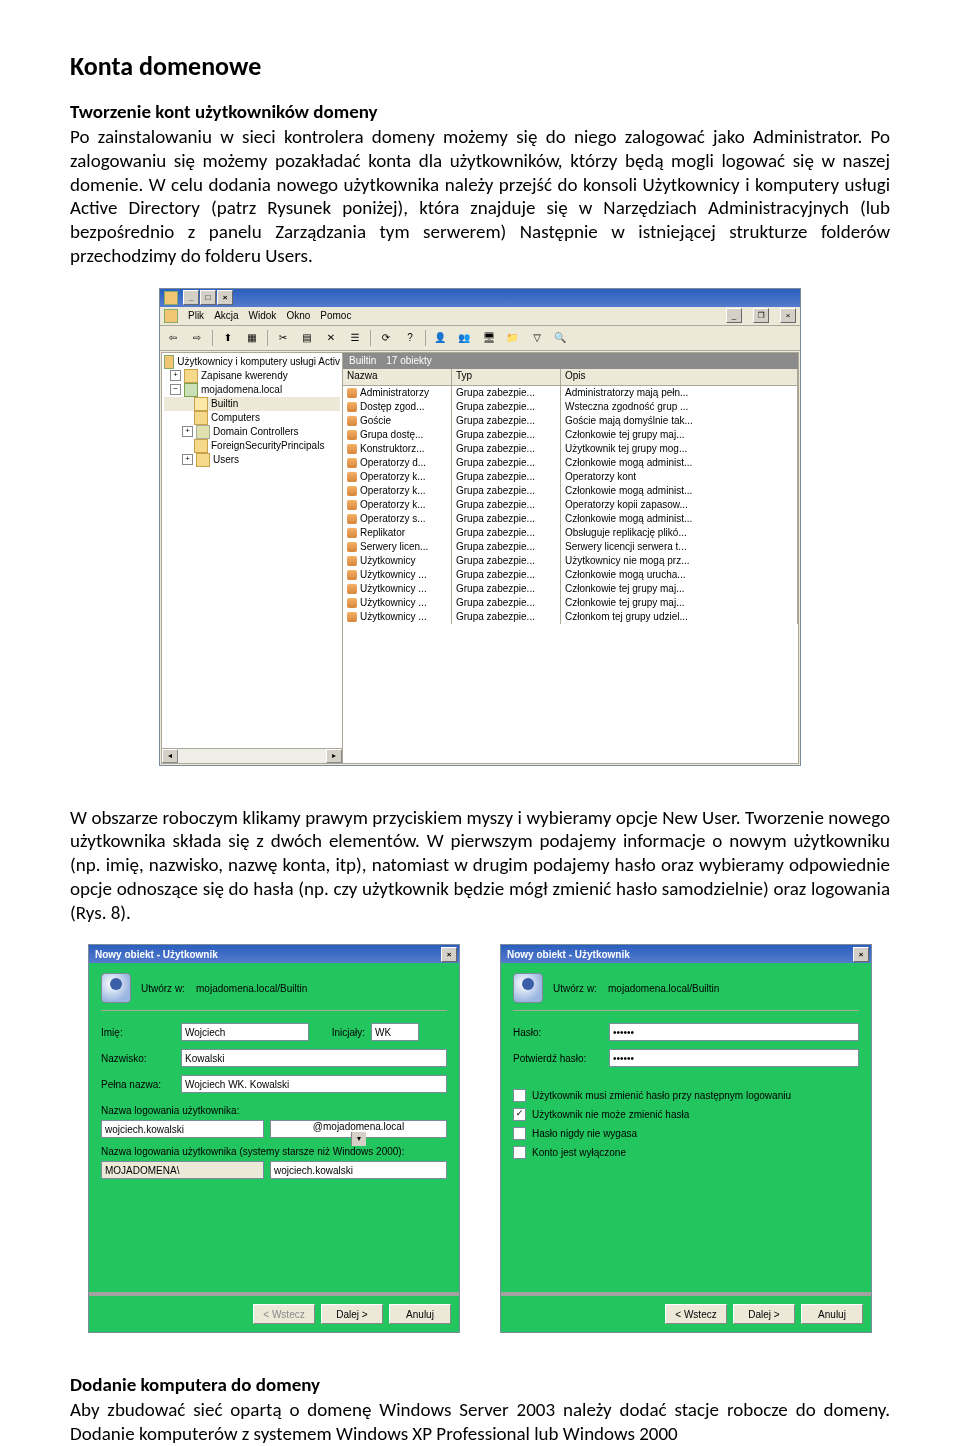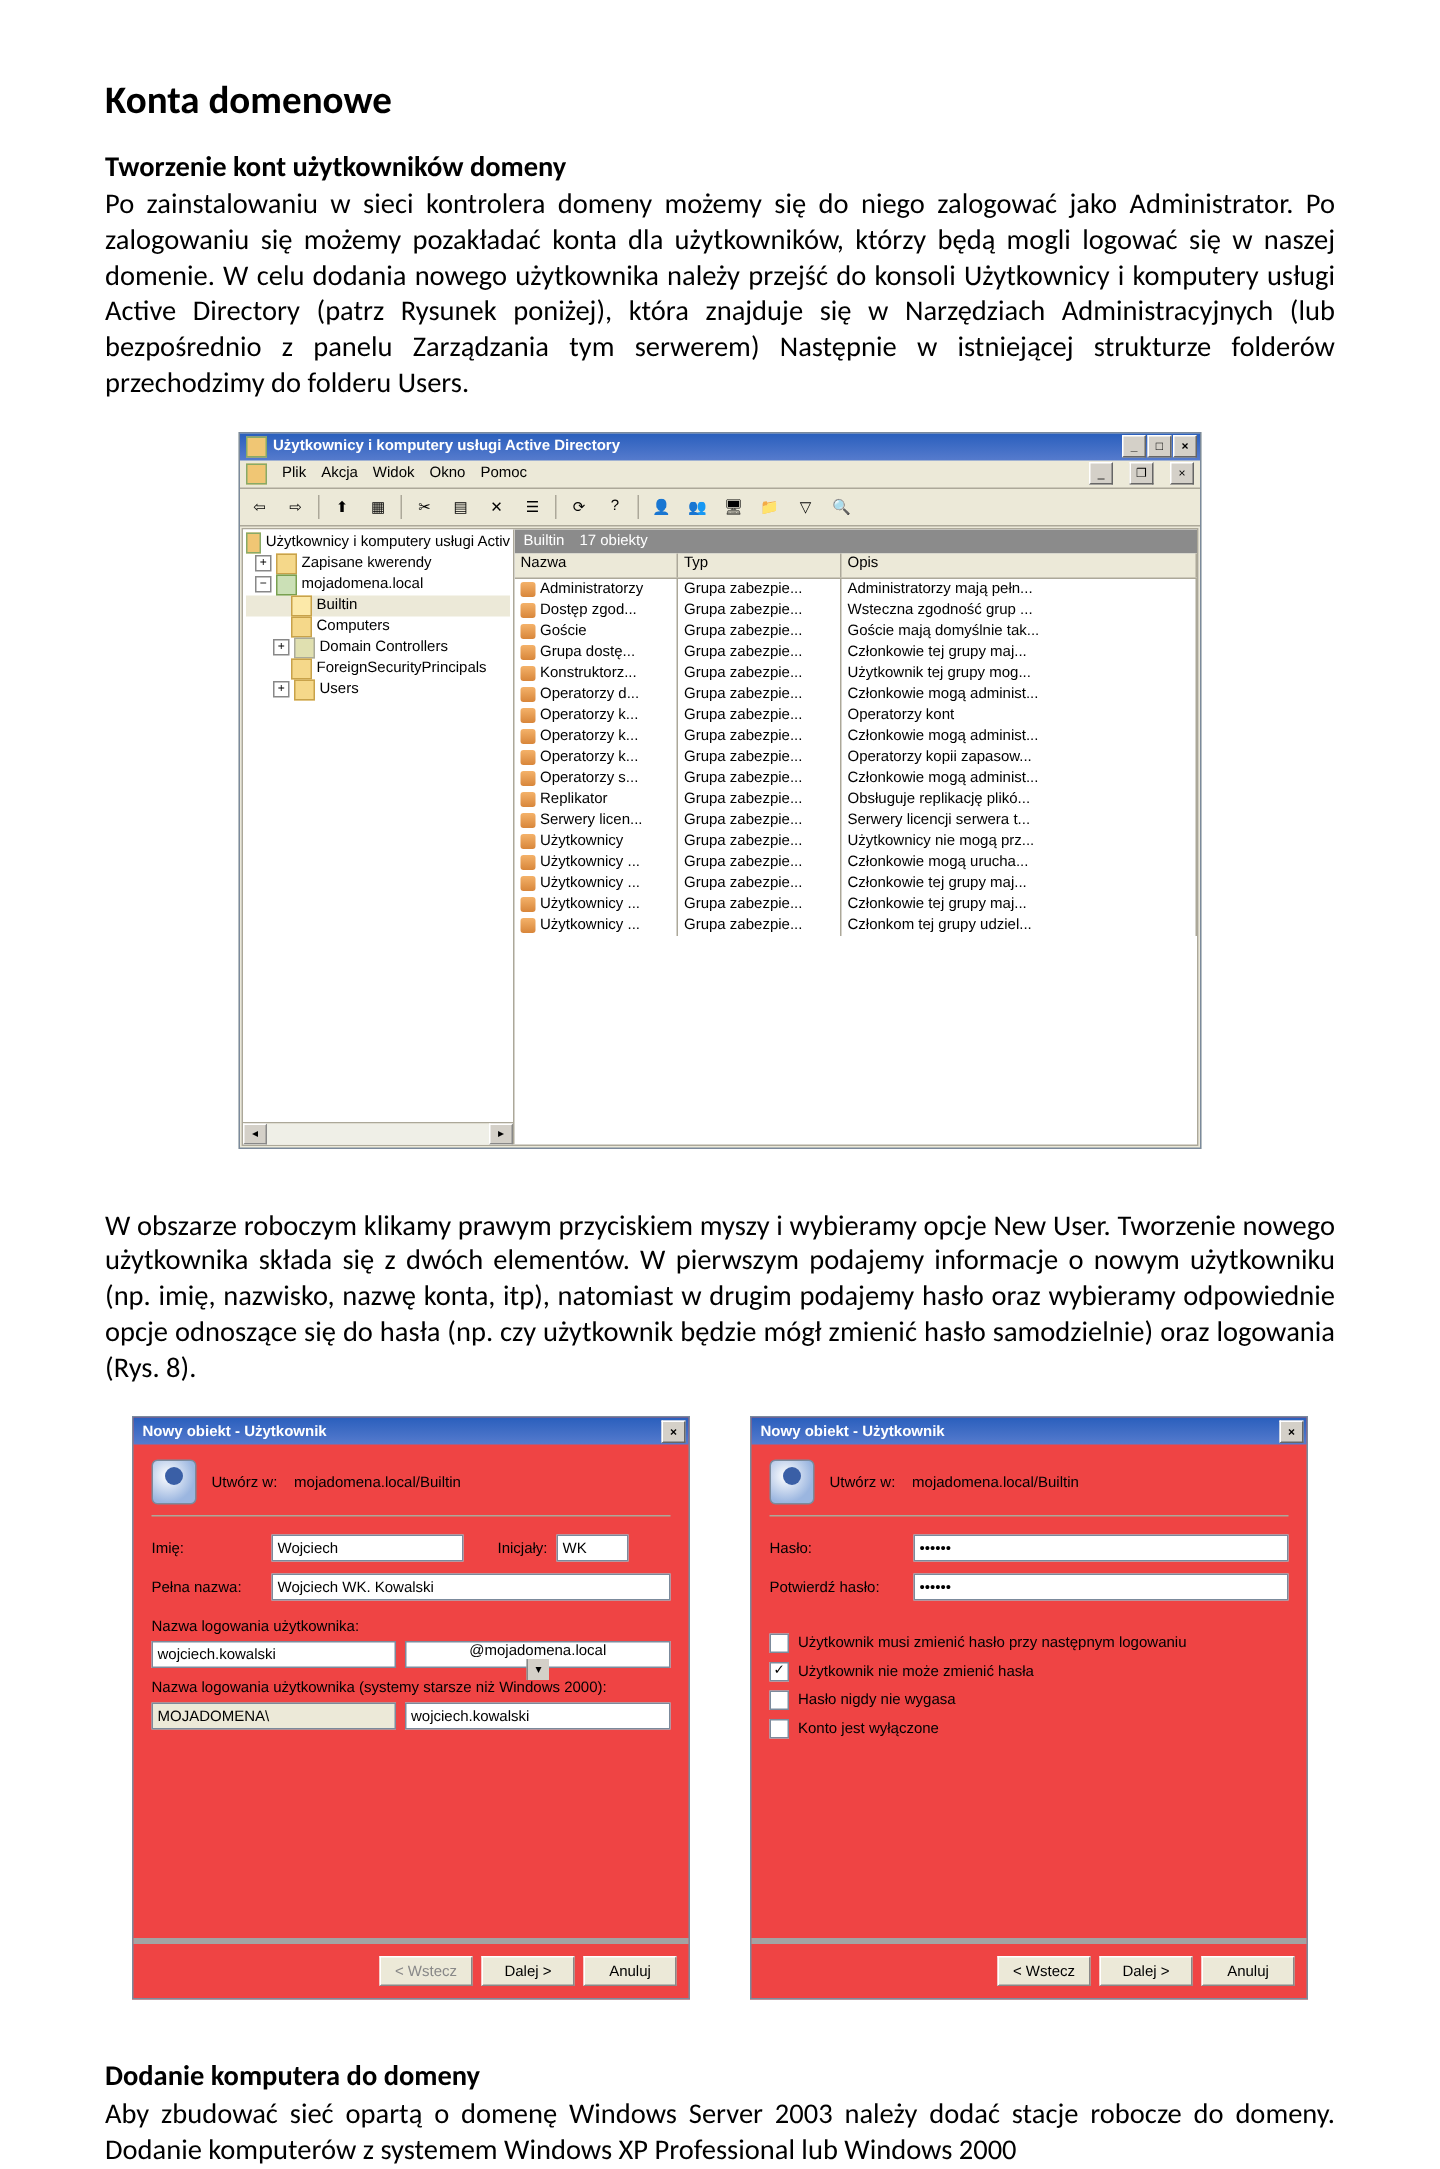--- a/index.html
+++ b/index.html
@@ -175,21 +175,21 @@
 
   
   .dialog-row {
     display: flex;
     justify-content: center;
     gap: 40px;
     margin: 10px 0 40px;
   }
   .dialog {
     width: 370px;
-    background: #ef4444;
+    background: #22c55e;
     border: 1px solid #7b8a9c;
     font-family: Tahoma, Arial, sans-serif;
     font-size: 10px;
   }
   .dlg-title {
     height: 18px;
     background: linear-gradient(#2a5fbd, #567bcd);
     color: #fff;
     font-weight: bold;
     display: flex;
@@ -296,21 +296,20 @@
 <body>
 
 <h1>Konta domenowe</h1>
 
 <h2>Tworzenie kont użytkowników domeny</h2>
 <p>Po zainstalowaniu w sieci kontrolera domeny możemy się do niego zalogować jako Administrator. Po zalogowaniu się możemy pozakładać konta dla użytkowników, którzy będą mogli logować się w naszej domenie. W celu dodania nowego użytkownika należy przejść do konsoli Użytkownicy i komputery usługi Active Directory (patrz Rysunek poniżej), która znajduje się w Narzędziach Administracyjnych (lub bezpośrednio z panelu Zarządzania tym serwerem) Następnie w istniejącej strukturze folderów przechodzimy do folderu Users.</p>
 
 <div class="ad-window">
   <div class="ad-title">
     <span style="width:12px;height:12px;background:#f0c674;margin-right:4px;border:1px solid #8a6;"></span>
-    <span class="ad-title-text">Użytkownicy i komputery usługi Active Directory</span>
     <div class="wbtn">_</div>
     <div class="wbtn">□</div>
     <div class="wbtn">×</div>
   </div>
   <div class="ad-menu">
     <span style="width:12px;height:12px;background:#f0c674;border:1px solid #8a6;"></span>
     <span>Plik</span>
     <span>Akcja</span>
     <span>Widok</span>
     <span>Okno</span>
@@ -566,20 +565,24 @@
           <span>mojadomena.local/Builtin</span>
         </div>
       </div>
       <div class="form-row">
         <span class="form-label">Imię:</span>
         <input class="txt" style="width: 120px;" value="Wojciech">
         <span class="form-label2" style="text-align:right">Inicjały:</span>
         <input class="txt" style="width: 40px;" value="WK">
       </div>
       <div class="form-row">
+        <span class="form-label">Nazwisko:</span>
+        <input class="txt" style="flex: 1 1 0%;" value="Kowalski">
+      </div>
+      <div class="form-row">
         <span class="form-label">Pełna nazwa:</span>
         <input class="txt" style="flex: 1 1 0%;" value="Wojciech WK. Kowalski">
       </div>
       <div style="margin-top:12px">Nazwa logowania użytkownika:</div>
       <div class="form-row" style="margin-top:4px">
         <input class="txt" style="width: 155px;" value="wojciech.kowalski">
         <div class="combo" style="flex:1">
           <span>@mojadomena.local</span>
           <div class="dd">▾</div>
         </div>

